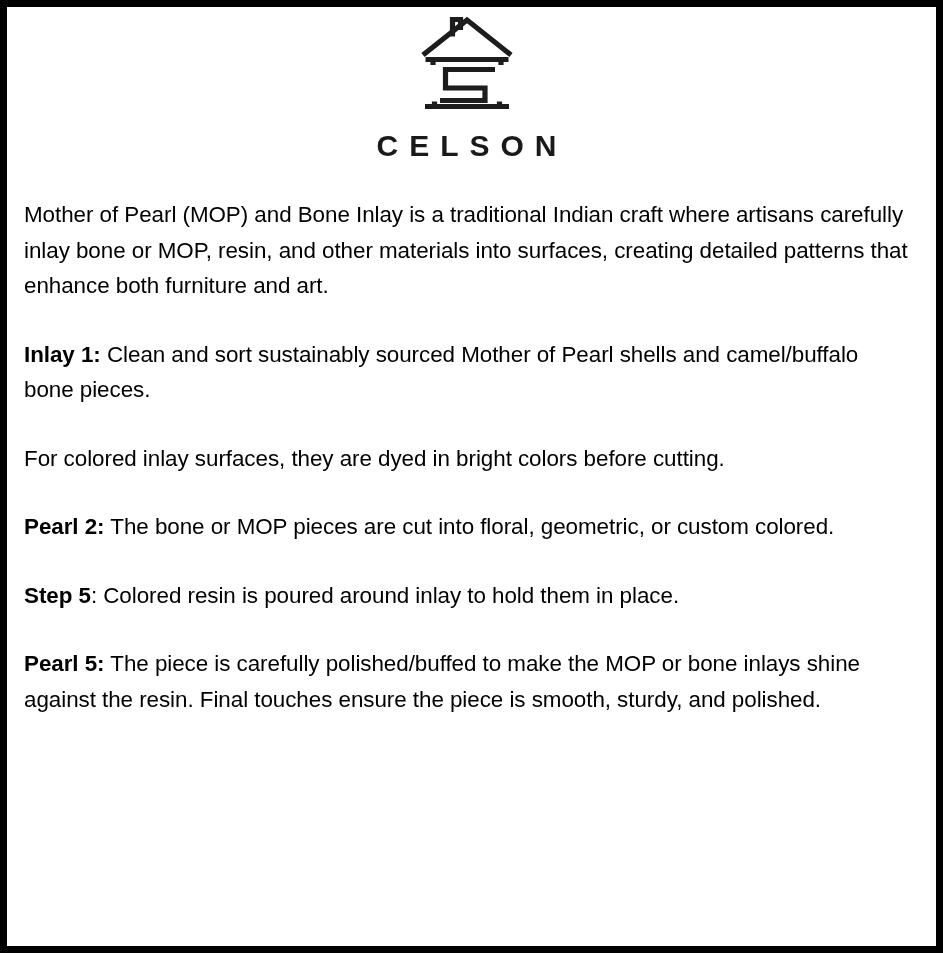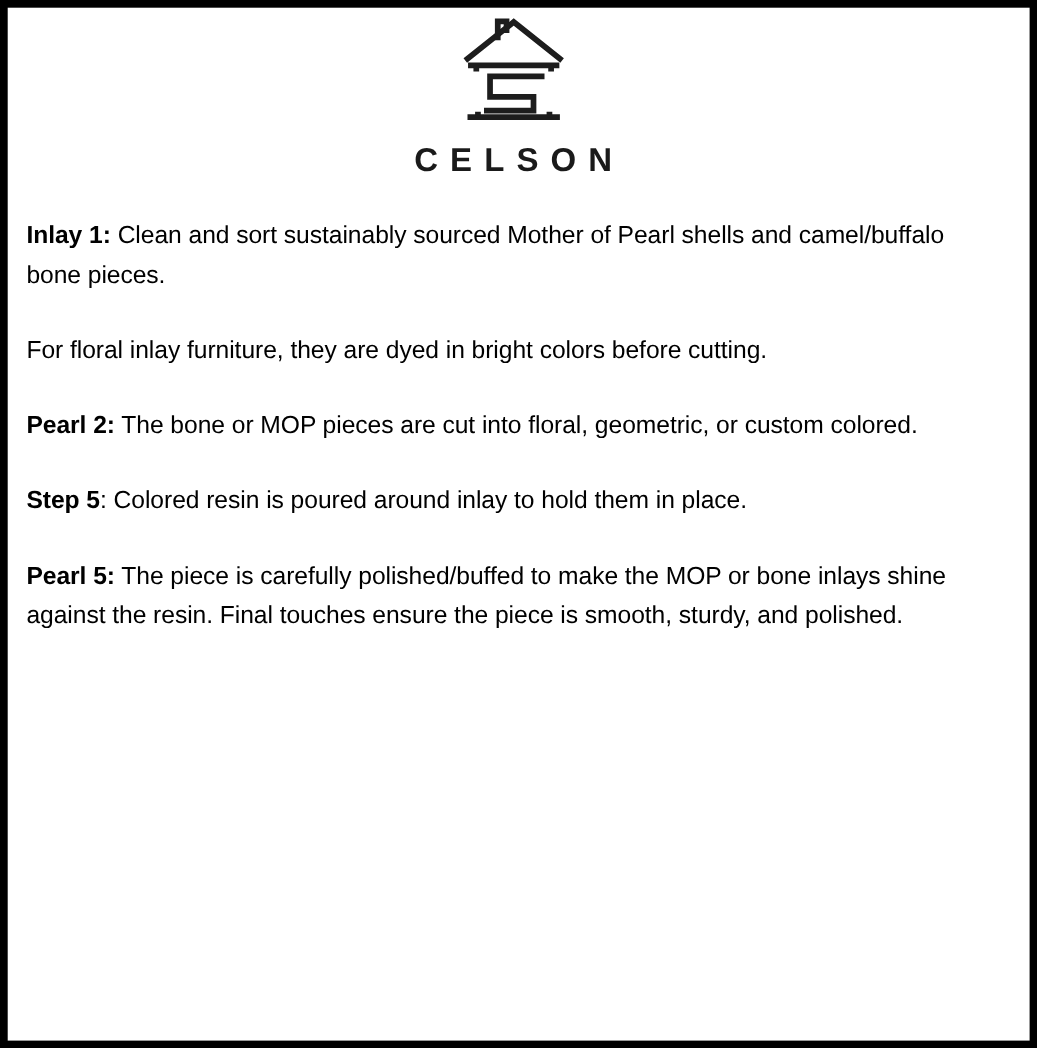--- a/index.html
+++ b/index.html
@@ -112,24 +112,25 @@
             <path d="M80.5 89.5 L80.5 94.5"></path>
           </g>
         </svg>
       </span>
       <span class="brand-name">CELSON</span>
     </div>
 
 
     <div class="body-copy">
 
+      <p class="para intro">Mother of Pearl (MOP) and Bone Inlay is a traditional Indian craft where artisans carefully inlay bone or MOP, resin, and other materials into surfaces, creating detailed patterns that enhance both furniture and art.</p>
 
       <p class="para gap"><b>Inlay 1:</b><span> Clean and sort sustainably sourced Mother of Pearl shells and camel/buffalo bone pieces.</span></p>
 
-      <p class="para gap"><b></b><span>For floral inlay furniture, they are dyed in bright colors before cutting.</span></p>
+      <p class="para gap"><b></b><span>For colored inlay surfaces, they are dyed in bright colors before cutting.</span></p>
 
       <p class="para gap"><b>Pearl 2:</b><span> The bone or MOP pieces are cut into floral, geometric, or custom colored.</span></p>
 
 
       <p class="para gap"><b>Step 5</b><span>: Colored resin is poured around inlay to hold them in place.</span></p>
 
       <p class="para gap"><b>Pearl 5:</b><span> The piece is carefully polished/buffed to make the MOP or bone inlays shine against the resin. Final touches ensure the piece is smooth, sturdy, and polished.</span></p>
 
     </div>
   </div>

